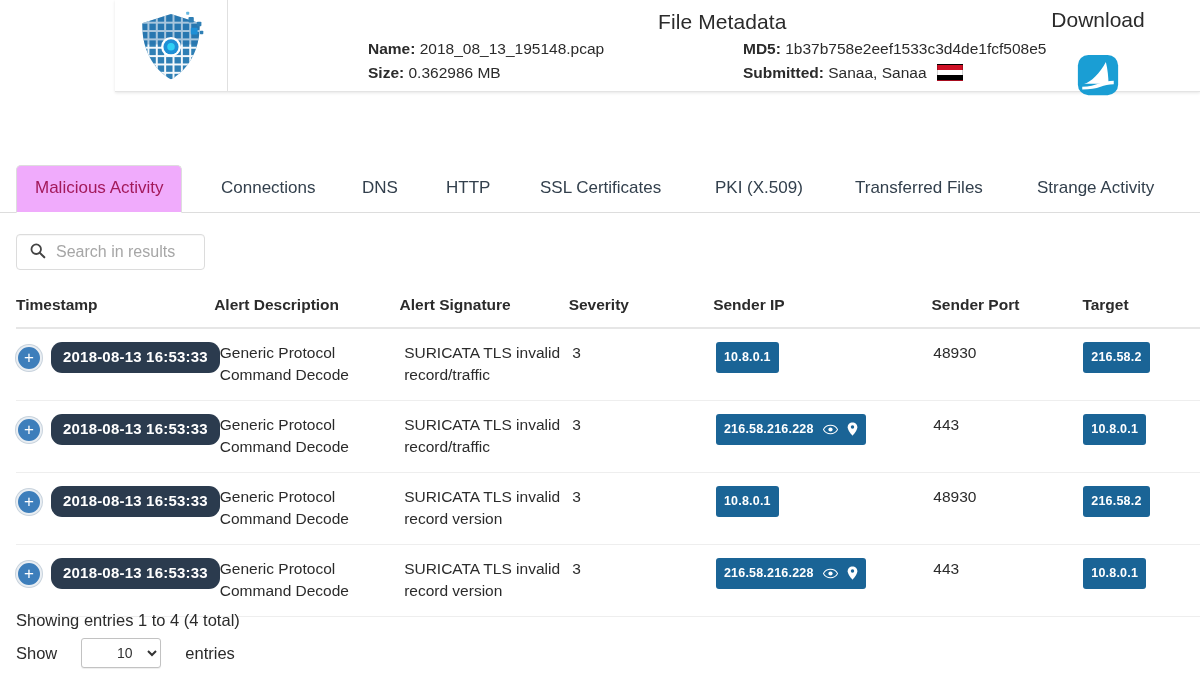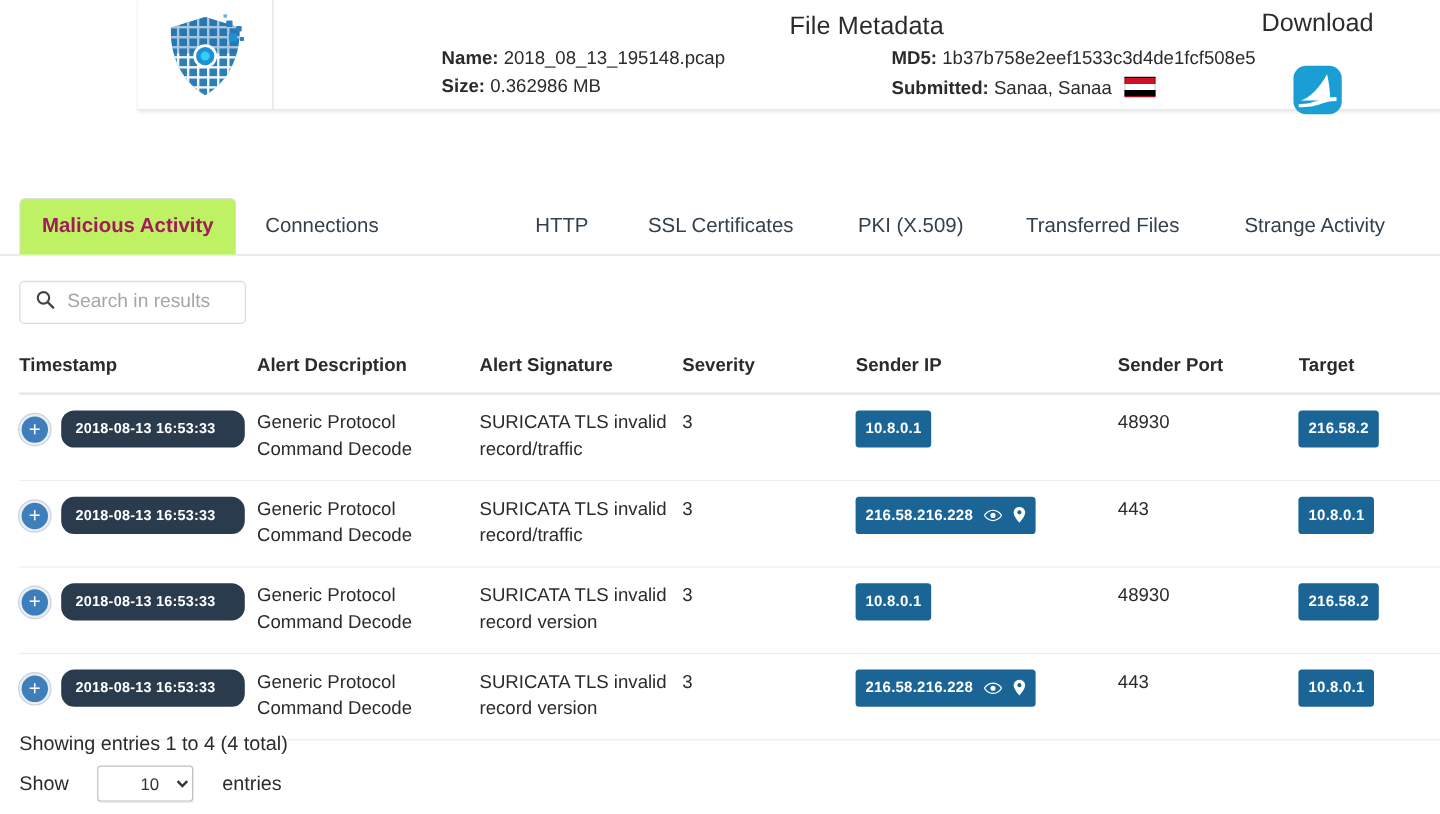--- a/index.html
+++ b/index.html
@@ -90,22 +90,22 @@
     position: absolute;
     bottom: 0;
     padding: 12px 18px 14px 18px;
     font-size: 17px;
     color: #33404d;
     cursor: pointer;
     white-space: nowrap;
   }
   .tab.active {
     color: #a3195b;
-    font-weight: bold;
-    background: #bef264;
+    font-weight: normal;
+    background: #f0abfc;
     border: 1px solid #dddddd;
     border-bottom: 1px solid #ffffff;
     border-radius: 5px 5px 0 0;
     margin-bottom: -1px;
     margin-top: 48px;
   }
 
   
   .search-wrap {
     position: absolute;
@@ -183,24 +183,24 @@
     color: #fff;
     font-size: 17px;
     line-height: 22px;
     text-align: center;
     cursor: pointer;
     font-family: "Liberation Sans", sans-serif;
   }
   .ts-pill {
     background: #2b3b4e;
     color: #ffffff;
-    font-size: 12px;
+    font-size: 15px;
     font-weight: bold;
     border-radius: 11px;
-    padding: 4px 24px 5px 12px;
+    padding: 4px 12px 5px 12px;
     white-space: nowrap;
     letter-spacing: .2px;
   }
   .ip-badge {
     display: inline-flex;
     align-items: center;
     gap: 9px;
     background: #1a6496;
     color: #ffffff;
     font-size: 12.5px;
@@ -319,20 +319,21 @@
           <path d="M6 37.5 C14 37.5 20 35.5 26 33.5 C31 31.8 36 30.6 42 30.6 L42 34.5 C36 34.5 31.5 35.7 27 37.3 C21.5 39.2 15 40.5 6 40.5 Z" fill="#ffffff"></path>
         </svg>
       </span>
     </div>
   </div>
 </div>
 
 <div class="tabs">
   <div class="tab active" style="left:16px">Malicious Activity</div>
   <div class="tab" style="left:203px">Connections</div>
+  <div class="tab" style="left:344px">DNS</div>
   <div class="tab" style="left:428px">HTTP</div>
   <div class="tab" style="left:522px">SSL Certificates</div>
   <div class="tab" style="left:697px">PKI (X.509)</div>
   <div class="tab" style="left:837px">Transferred Files</div>
   <div class="tab" style="left:1019px">Strange Activity</div>
 </div>
 
 <div class="search-wrap">
   <span class="search-icon">
     <svg width="17" height="17" viewBox="0 0 20 20" aria-hidden="true">

